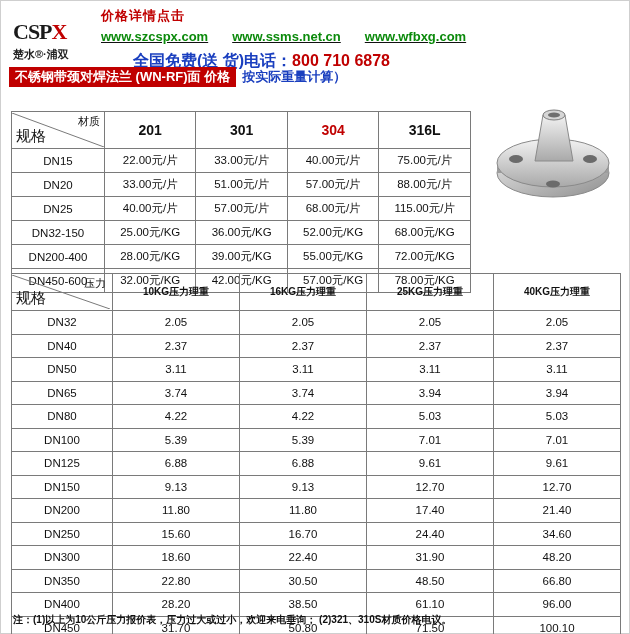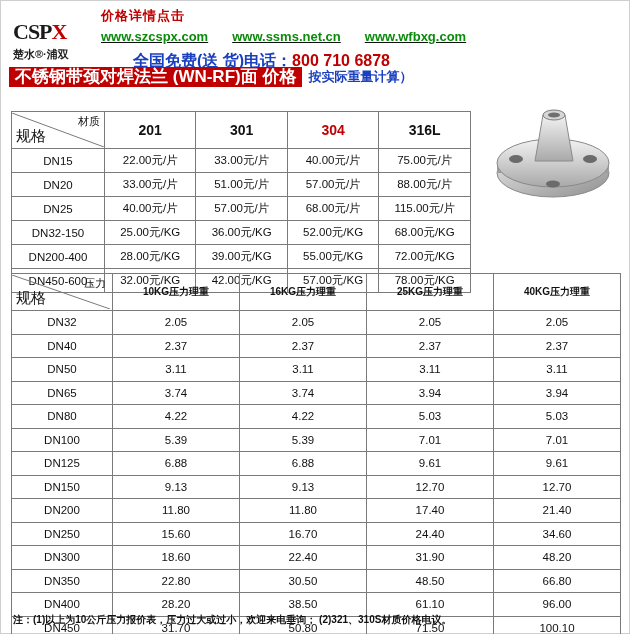--- a/index.html
+++ b/index.html
@@ -20,21 +20,21 @@
   .logo-main .x{color:#c00000;}
   .logo-sub{font-size:11px;color:#222;margin-top:2px;font-weight:bold;}
   .promo{position:absolute;left:100px;top:6px;font-size:13px;font-weight:bold;color:#c00000;letter-spacing:1px;}
   .site-row{position:absolute;left:100px;top:28px;width:520px;display:flex;gap:24px;text-decoration:underline;}
   .site{color:#0b8a0b;font-weight:bold;font-size:13px;}
   .tel{position:absolute;left:112px;top:50px;font-size:16px;font-weight:bold;color:#1a3fbf;margin-left:20px;}
   .tel .num{color:#c00000;}
 
   
   .title-bar{position:relative;margin:4px 8px 0 8px;height:22px;}
-  .title-red{display:inline-block;background:#c00000;color:#fff;font-weight:bold;font-size:17px;padding:2px 6px;line-height:16px;}
+  .title-red{display:inline-block;background:#c00000;color:#fff;font-weight:bold;font-size:13px;padding:2px 6px;line-height:16px;}
   .title-blue{display:inline-block;color:#1a3fbf;font-weight:bold;font-size:13px;padding-left:6px;line-height:20px;vertical-align:top;}
 
   
   .photo{position:absolute;right:8px;top:88px;width:130px;height:120px;}
 
   
   table{border-collapse:collapse;}
   .t1{position:absolute;left:10px;top:110px;width:460px;}
   .t1 td,.t1 th{border:1px solid #7a7a7a;height:21px;text-align:center;font-size:11.5px;color:#111;}
   .t1 .corner{width:92px;padding:0;position:relative;height:34px;}

